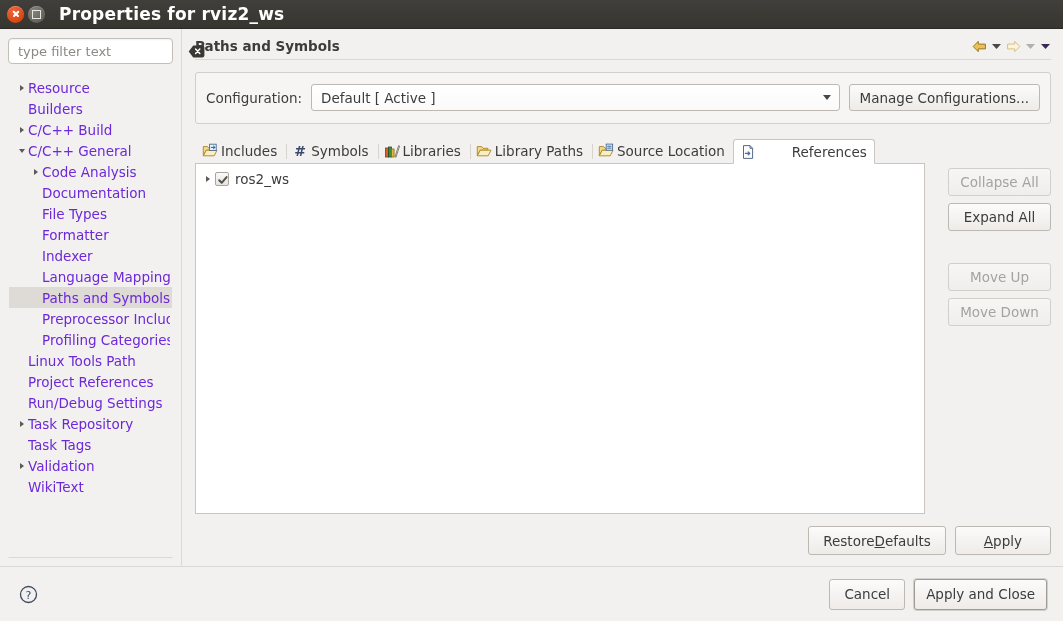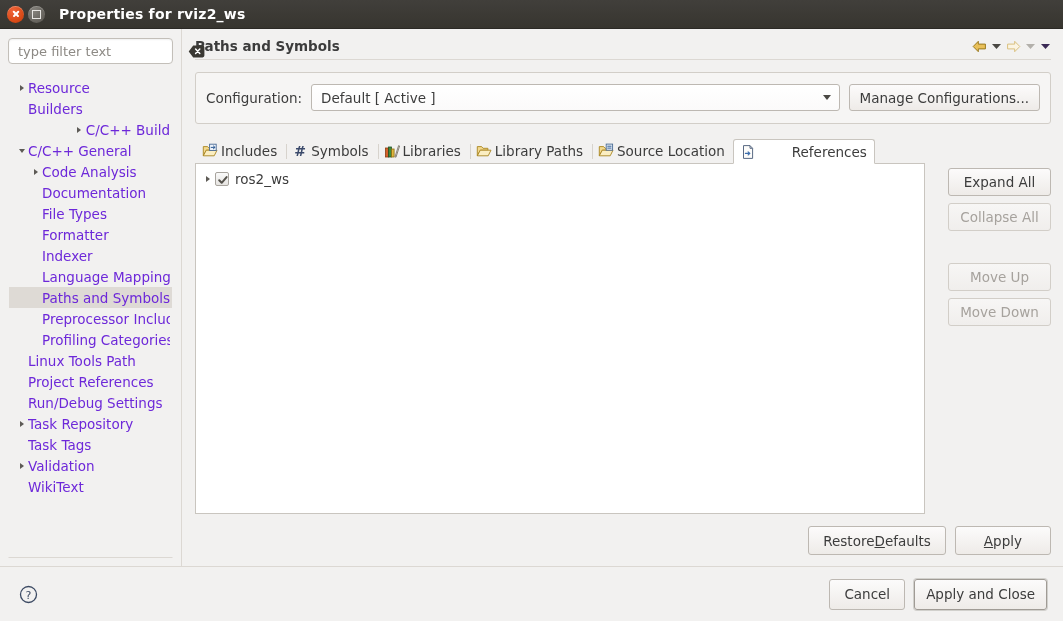--- a/index.html
+++ b/index.html
@@ -48,21 +48,21 @@
     margin-left: 4px;
   }
   .winbtn.maximize::before {
     content: ""; width: 7px; height: 7px;
     border: 1.6px solid #e8e6e3; background: transparent;
   }
   .title-text {
     margin-left: 14px;
     color: #ffffff;
     font-weight: bold;
-    font-size: 14px;
+    font-size: 17px;
     letter-spacing: .2px;
   }
 
   
   .body-area { flex: 1 1 auto; display: flex; min-height: 0; position: relative; }
 
   
   .left-pane {
     width: 182px; flex: 0 0 182px;
     display: flex; flex-direction: column;
@@ -324,21 +324,21 @@
           <div class="tree-item" style="padding-left: 6px;">
             <span class="twisty">
               <i></i>
             </span>
             <span class="tree-label">Resource</span>
           </div>
           <div class="tree-item" style="padding-left: 6px;">
             <span class="twisty"></span>
             <span class="tree-label">Builders</span>
           </div>
-          <div class="tree-item" style="padding-left: 6px; justify-content: flex-end;">
+          <div class="tree-item" style="padding-left: 6px;">
             <span class="twisty">
               <i></i>
             </span>
             <span class="tree-label">C/C++ Build</span>
           </div>
           <div class="tree-item" style="padding-left: 6px;">
             <span class="twisty open">
               <i></i>
             </span>
             <span class="tree-label">C/C++ General</span>
@@ -527,22 +527,22 @@
               </span>
               <span class="checkbox">
                 <svg width="12" height="12" viewBox="0 0 12 12">
                   <path d="M2.2 6.2 L4.7 8.8 L9.6 3.1" fill="none" stroke="#55524c" stroke-width="2" stroke-linecap="round" stroke-linejoin="round"></path>
                 </svg>
               </span>
               <span>ros2_ws</span>
             </div>
           </div>
         <div class="side-btns" id="side-buttons">
+            <button class="btn disabled">Collapse All</button>
             <button class="btn">Expand All</button>
-            <button class="btn disabled">Collapse All</button>
             <div class="gap"></div>
             <button class="btn disabled">Move Up</button>
             <button class="btn disabled">Move Down</button>
           </div>
       </div>
 
       <div class="bottom-btns">
         <button class="btn">
             <span>Restore </span>
             <u>D</u>

